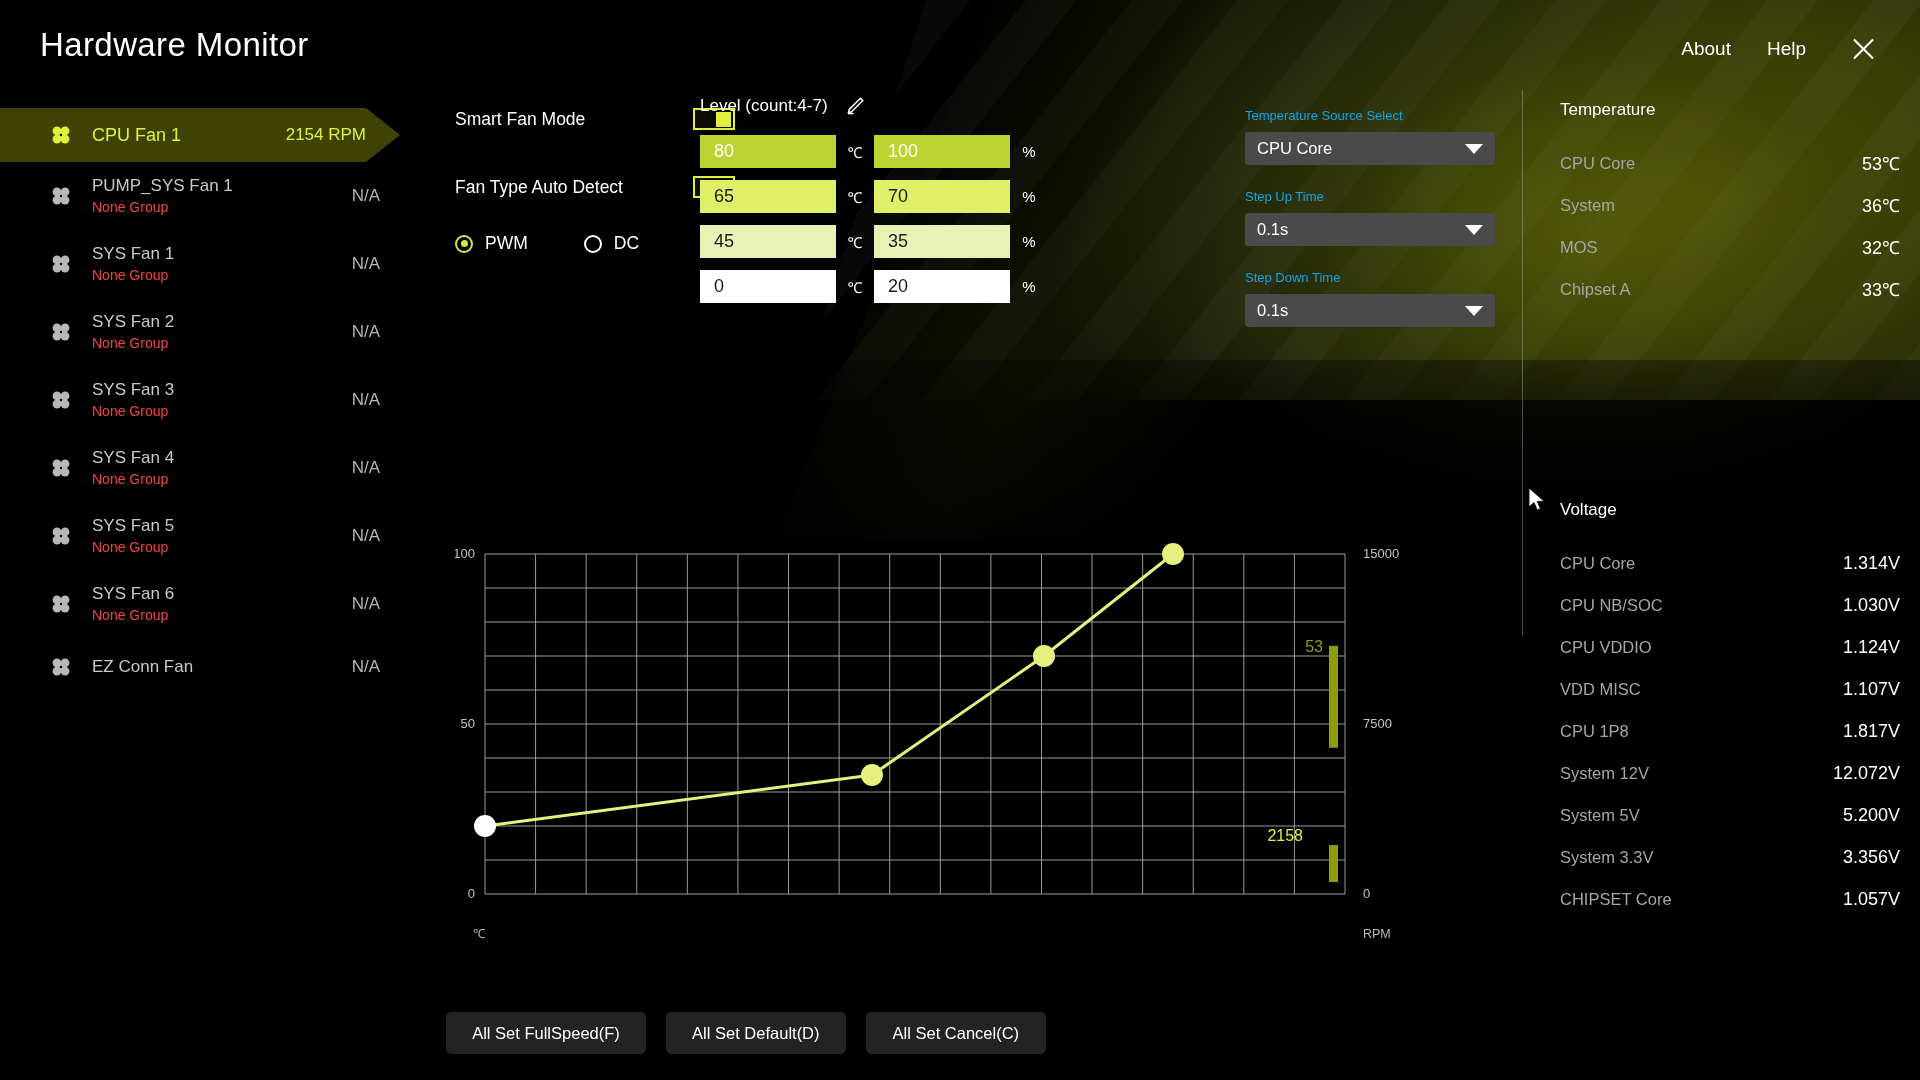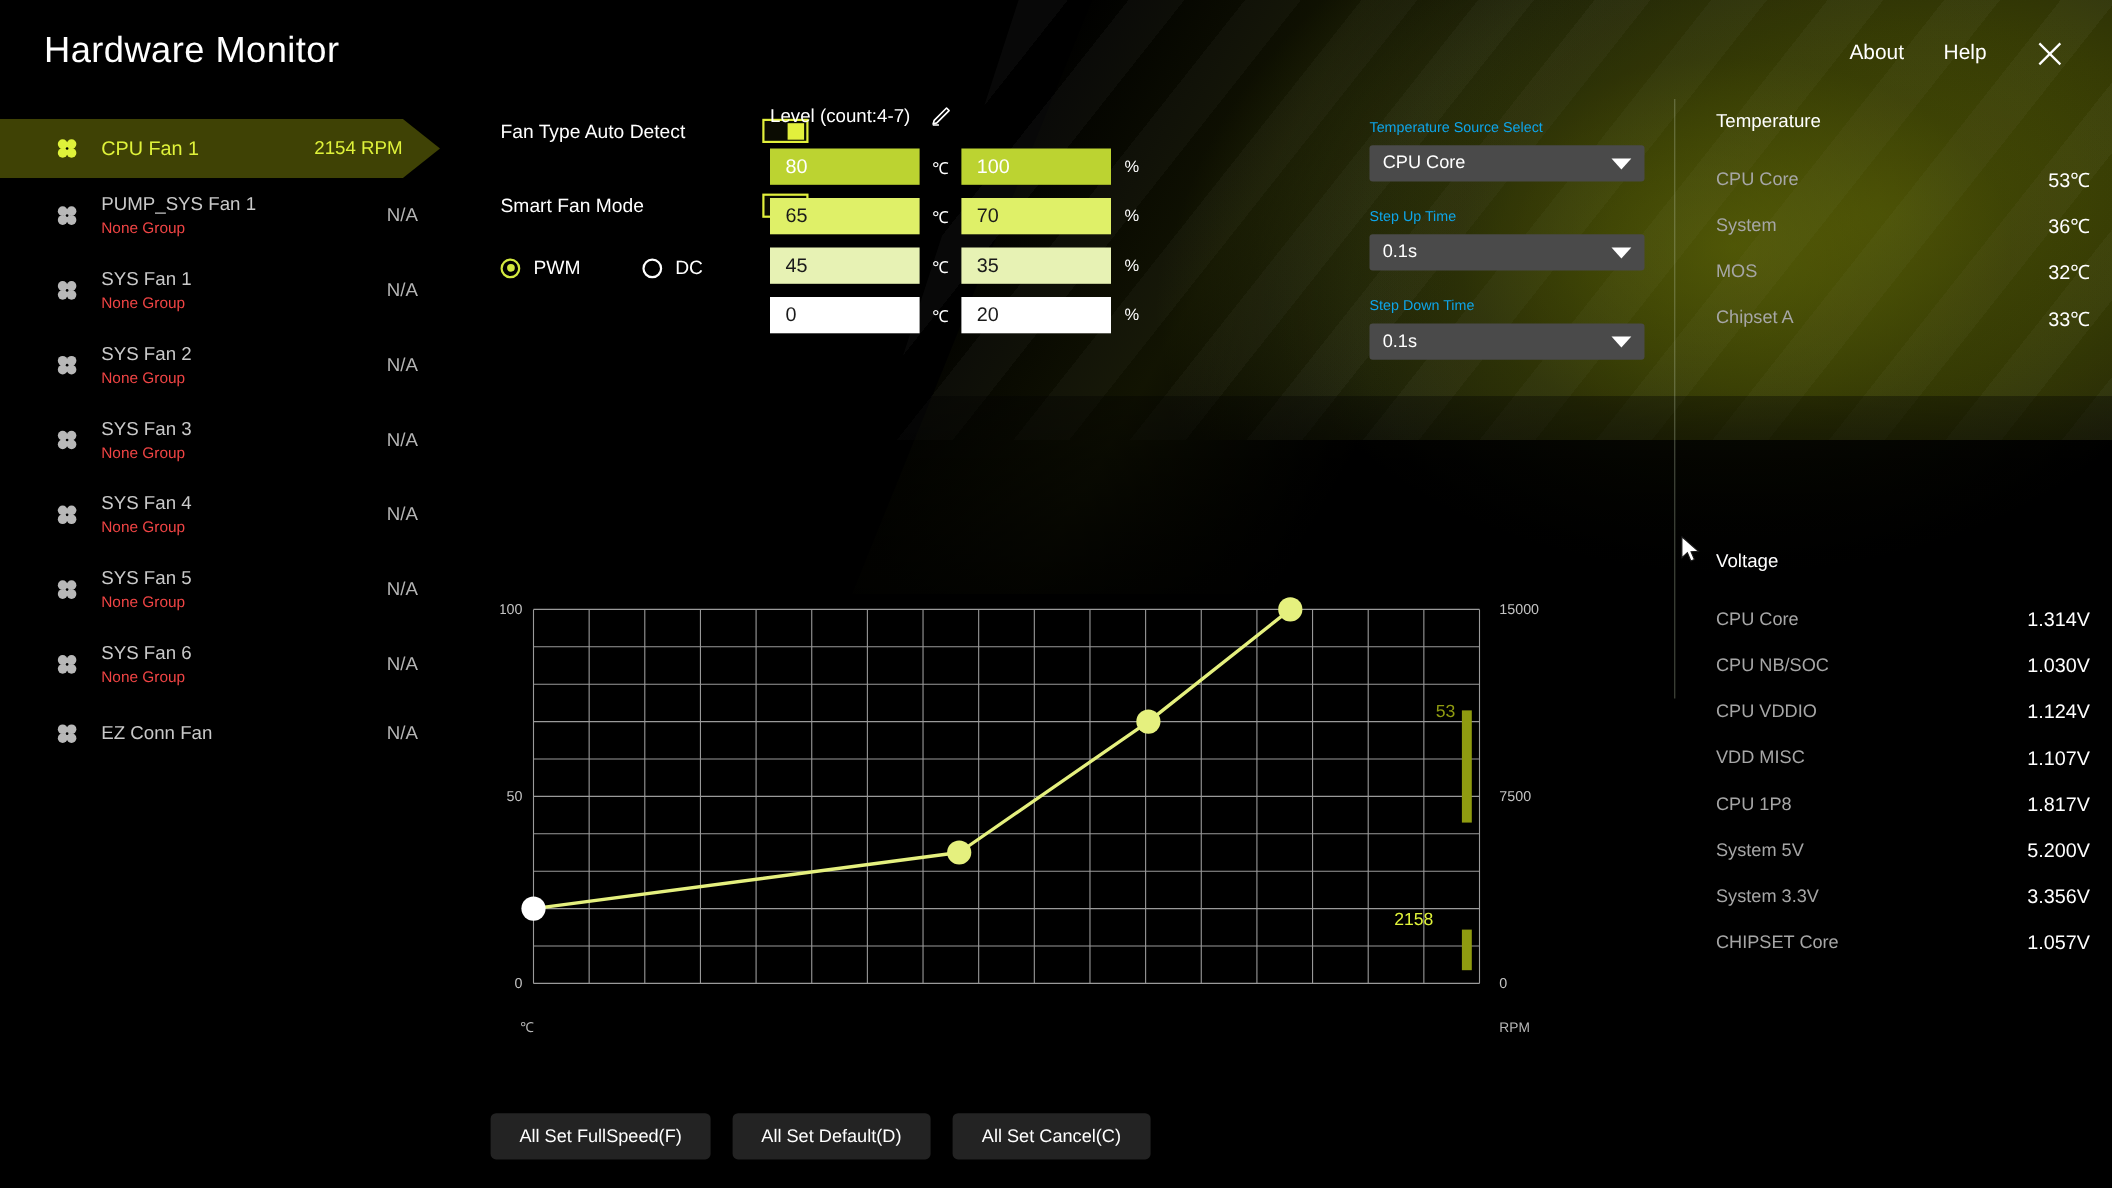--- a/index.html
+++ b/index.html
@@ -331,28 +331,28 @@
         <div class="fan-name">EZ Conn Fan</div>
       </div>
       <div class="fan-rpm">N/A</div>
     </div>
   </div>
 
 <div class="controls">
   <div class="ctrl-left">
 
     <div class="ctrl-row">
-      <div class="ctrl-label">Fan Type Auto Detect</div>
+      <div class="ctrl-label">Smart Fan Mode</div>
       <div class="toggle on">
         <div class="knob"></div>
       </div>
     </div>
 
     <div class="ctrl-row">
-      <div class="ctrl-label">Smart Fan Mode</div>
+      <div class="ctrl-label">Fan Type Auto Detect</div>
       <div class="toggle on">
         <div class="knob"></div>
       </div>
     </div>
 
     <div class="radio-row">
       <div class="radio on">
         <div class="dot"></div>
         <span>PWM</span>
       </div>
@@ -460,20 +460,24 @@
           <div class="ro-name">CPU VDDIO</div>
        <div class="ro-val">1.124V</div>
         </div>
         <div class="ro-row">
           <div class="ro-name">VDD MISC</div>
        <div class="ro-val">1.107V</div>
         </div>
         <div class="ro-row">
           <div class="ro-name">CPU 1P8</div>
        <div class="ro-val">1.817V</div>
+        </div>
+        <div class="ro-row">
+          <div class="ro-name">System 12V</div>
+       <div class="ro-val">12.072V</div>
         </div>
         <div class="ro-row">
           <div class="ro-name">System 5V</div>
        <div class="ro-val">5.200V</div>
         </div>
         <div class="ro-row">
           <div class="ro-name">System 3.3V</div>
        <div class="ro-val">3.356V</div>
         </div>
         <div class="ro-row">

